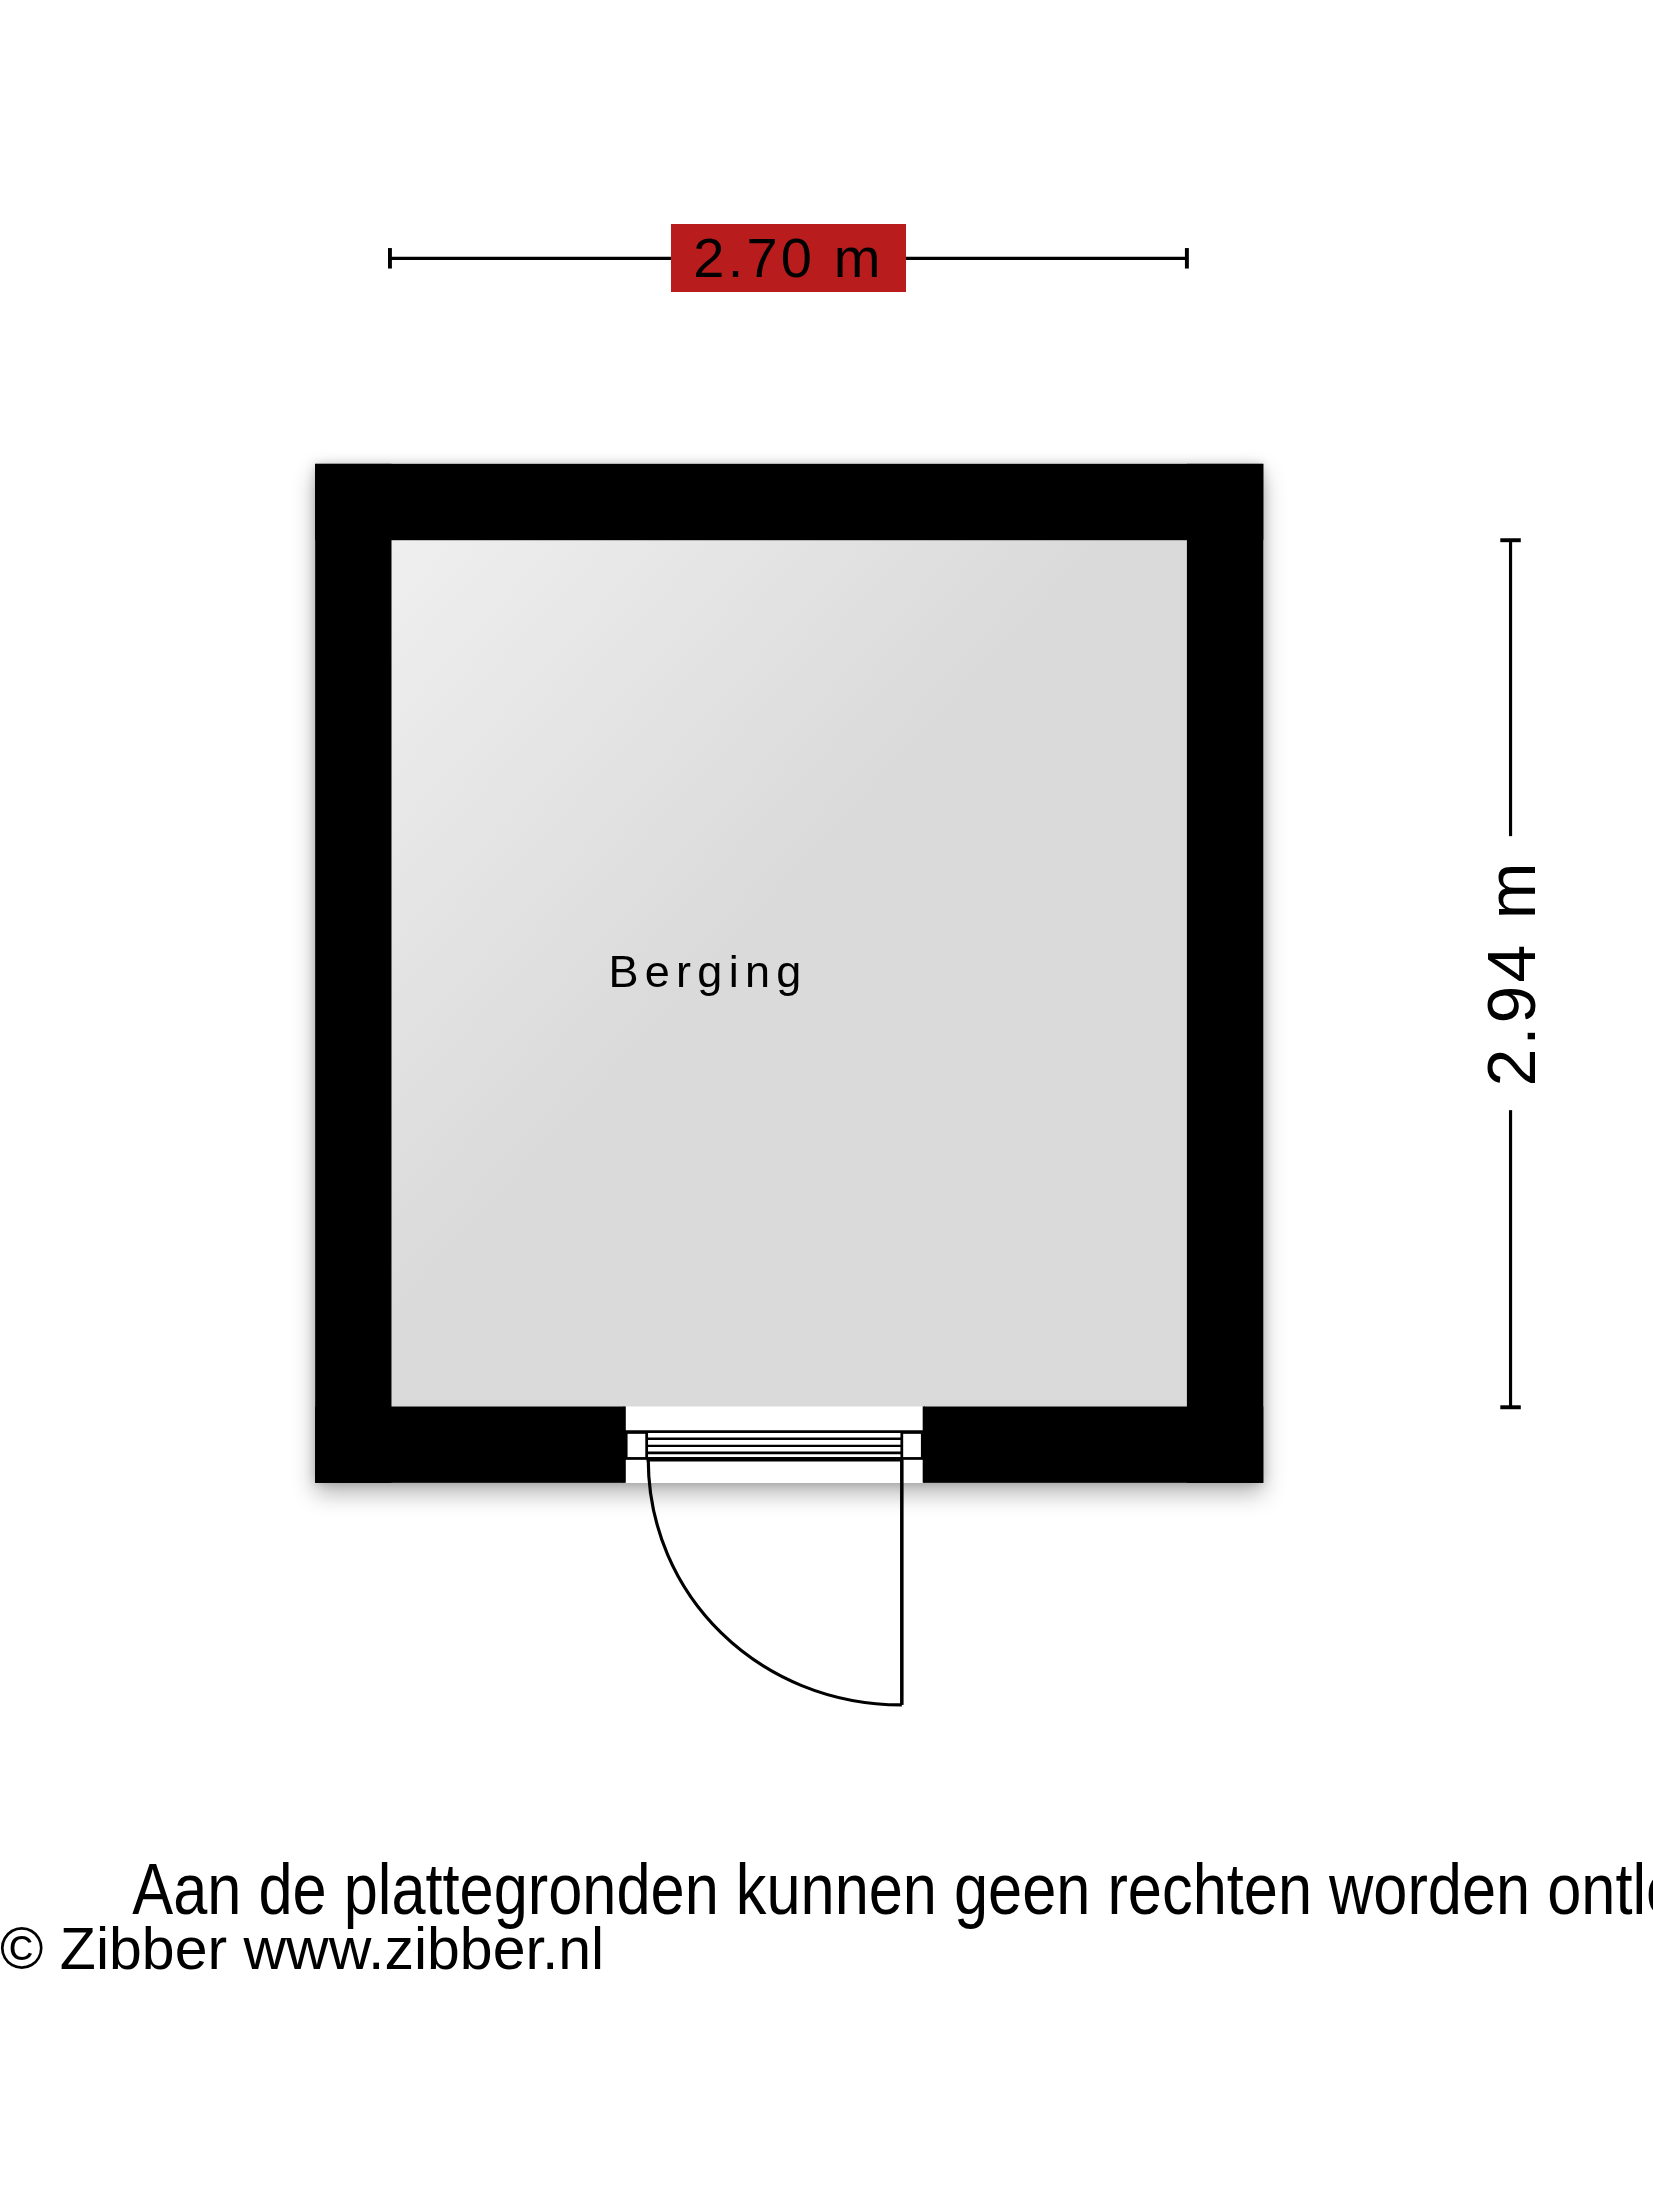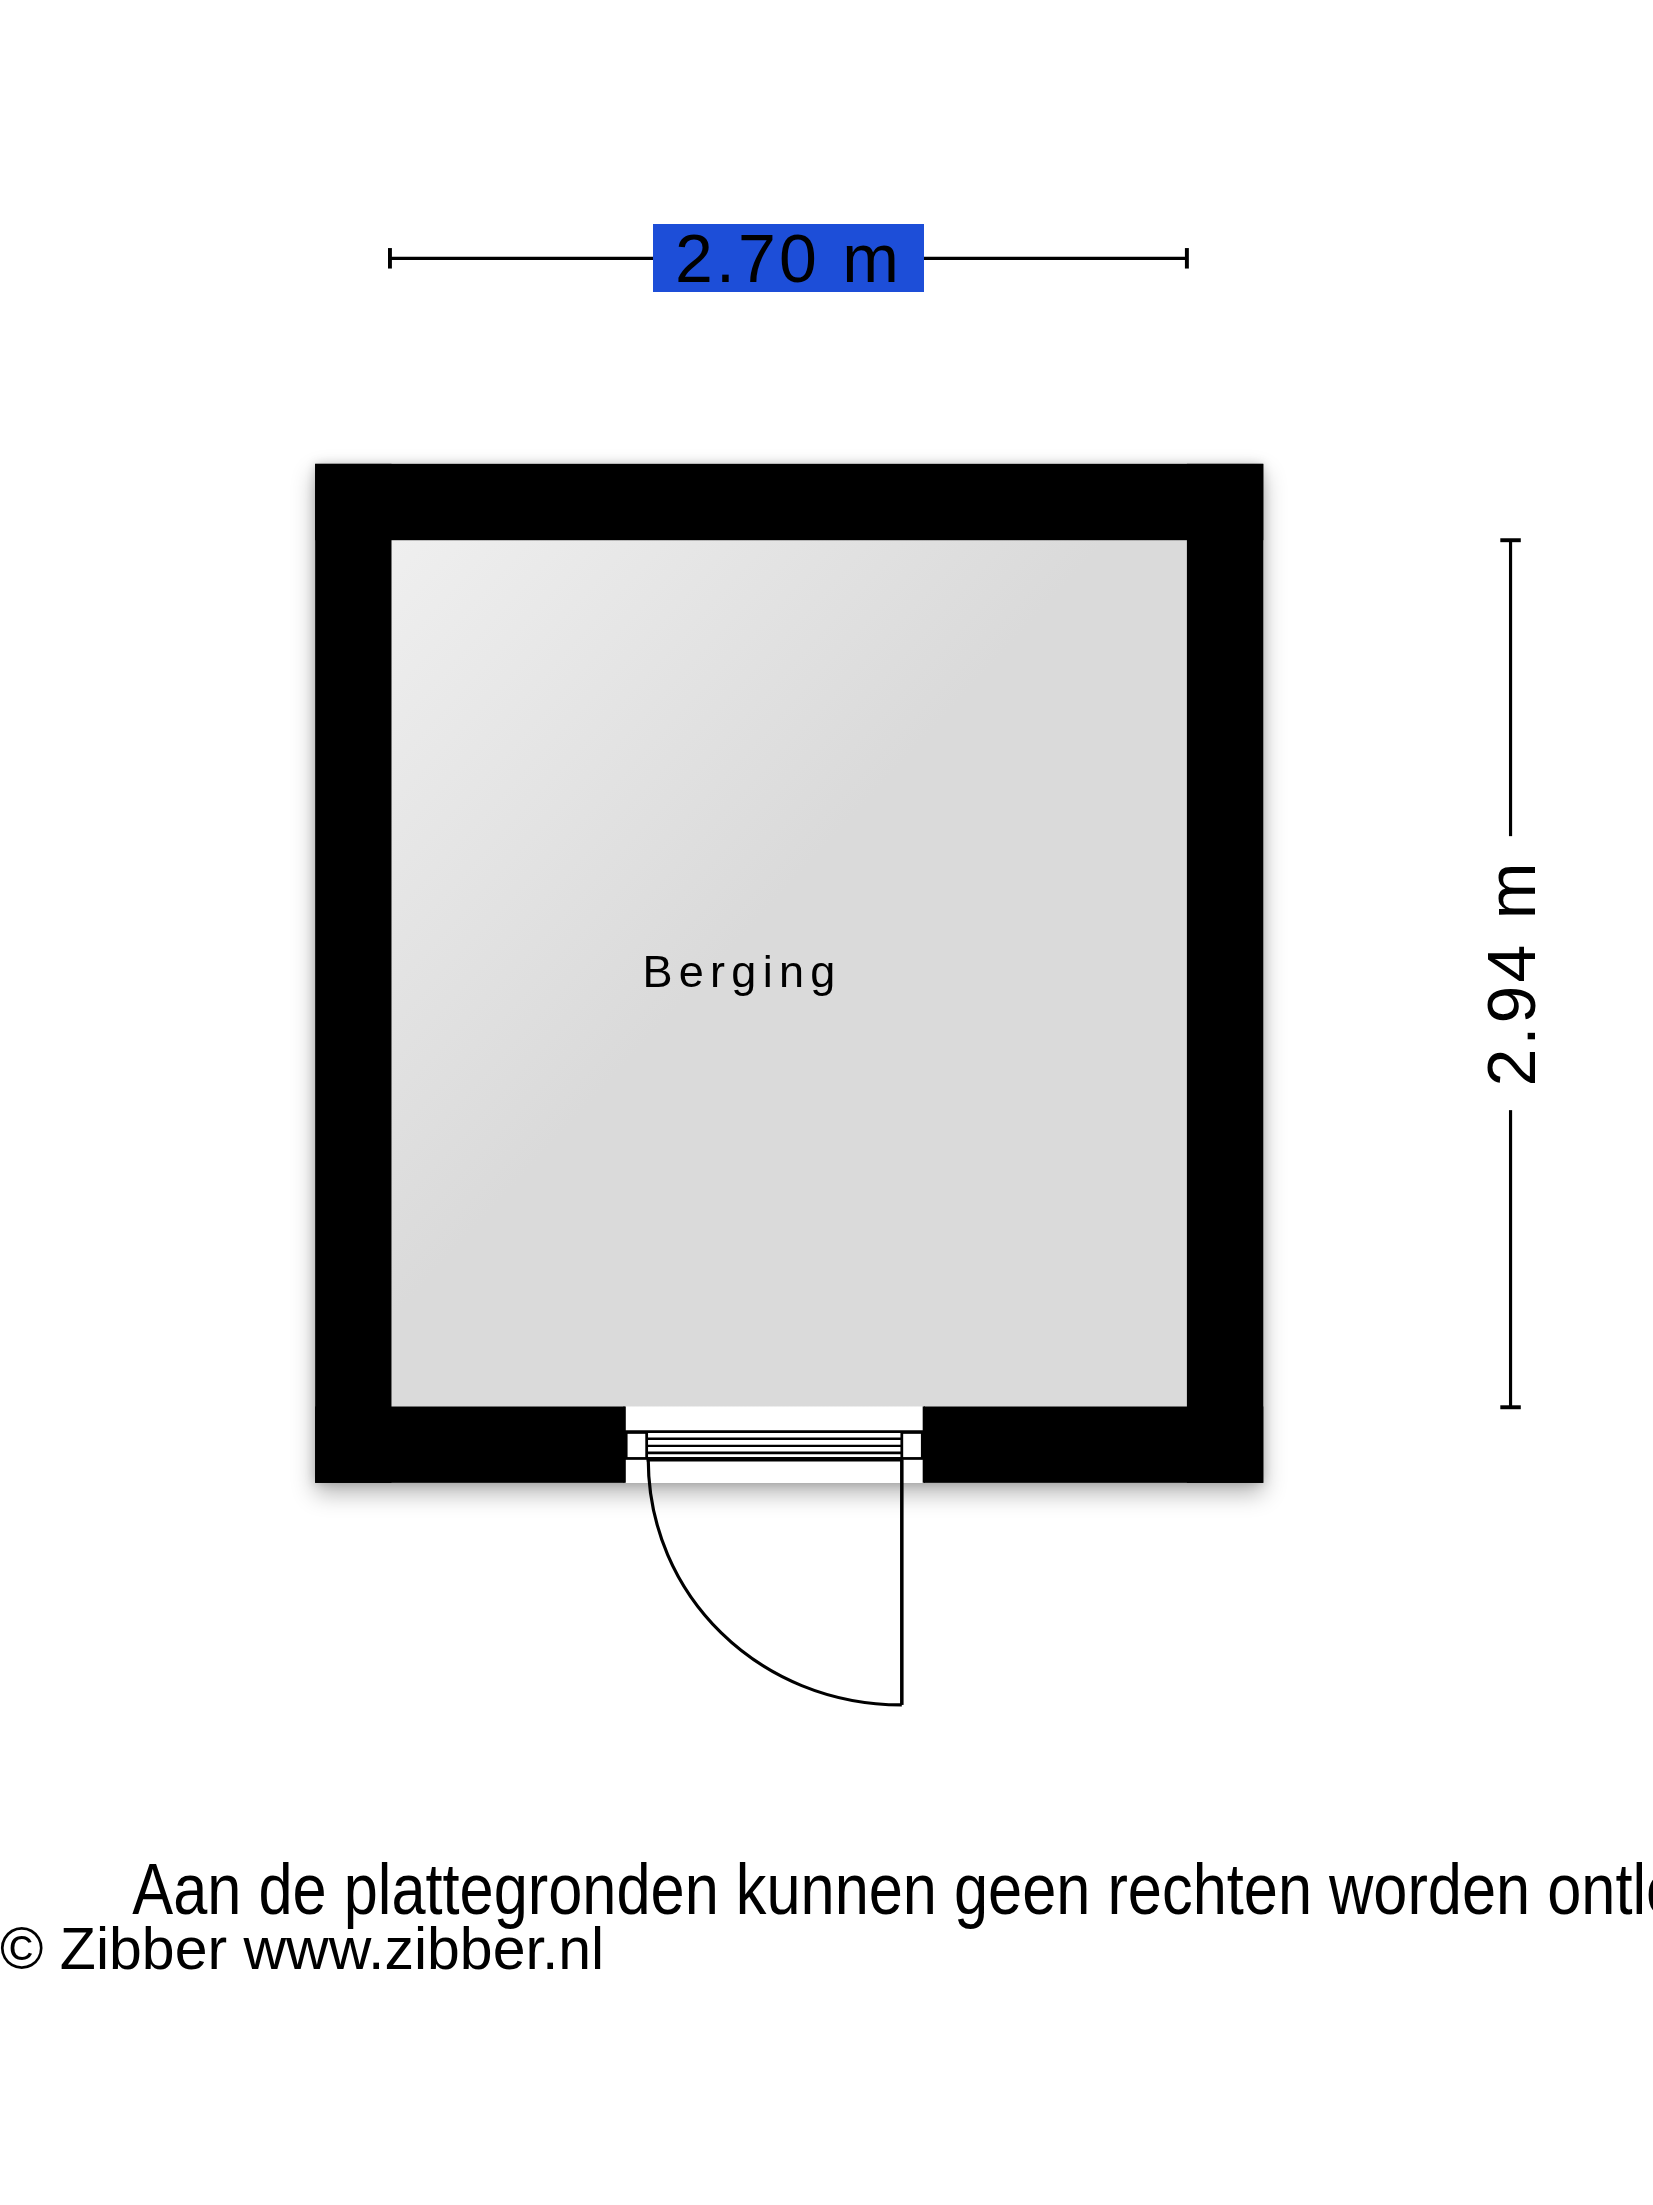--- a/index.html
+++ b/index.html
@@ -41,23 +41,23 @@
   .dim-label-h {
     position: absolute;
     left: 390px;
     top: 224px;
     width: 797px;
     text-align: center;
     pointer-events: none;
   }
   .dim-label-h span {
     display: inline-block;
-    background: #1d4ed8;
+    background: #b91c1c;
     padding: 0 22px;
-    font-size: 68px;
+    font-size: 56px;
     line-height: 68px;
     letter-spacing: 3.2px;
     white-space: nowrap;
   }
   .dim-label-v {
     position: absolute;
     left: 1511px;
     top: 973px;
     width: 0;
     height: 0;
@@ -79,21 +79,20 @@
     position: absolute;
     left: 391px;
     top: 949px;
     width: 634px;
     text-align: center;
     font-size: 45px;
     line-height: 45px;
     letter-spacing: 6.3px;
     white-space: nowrap;
     pointer-events: none;
-    padding-left: 34px;
   }
   
   .footer-disclaimer {
     position: absolute;
     left: 0;
     top: 1852px;
     width: 1654px;
     text-align: center;
     font-size: 73px;
     line-height: 1;

